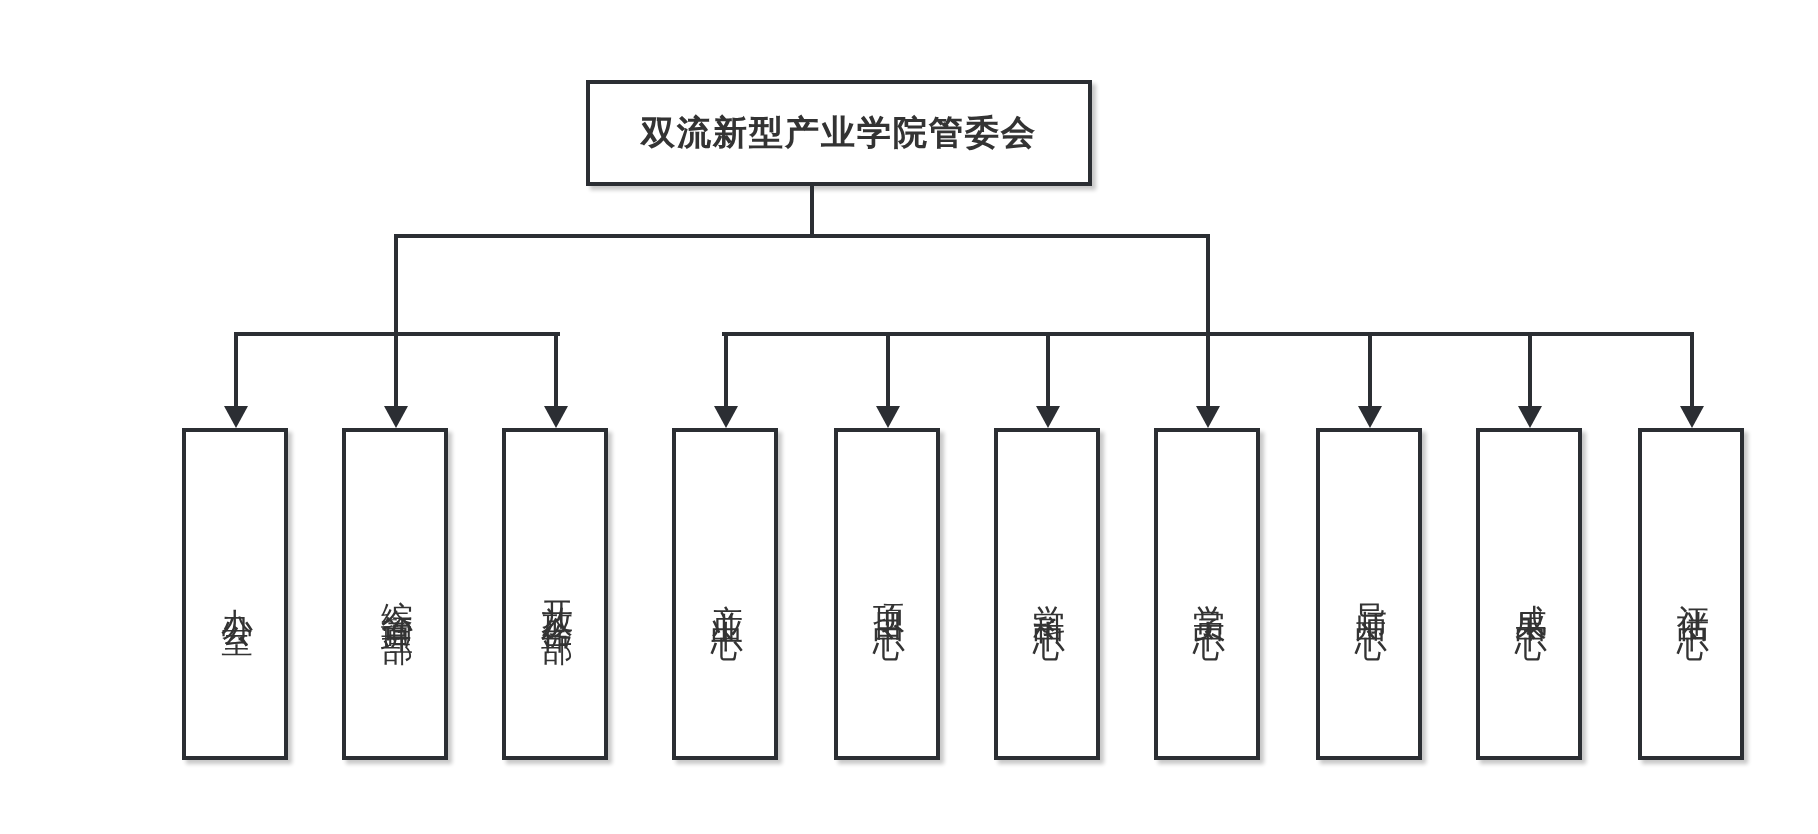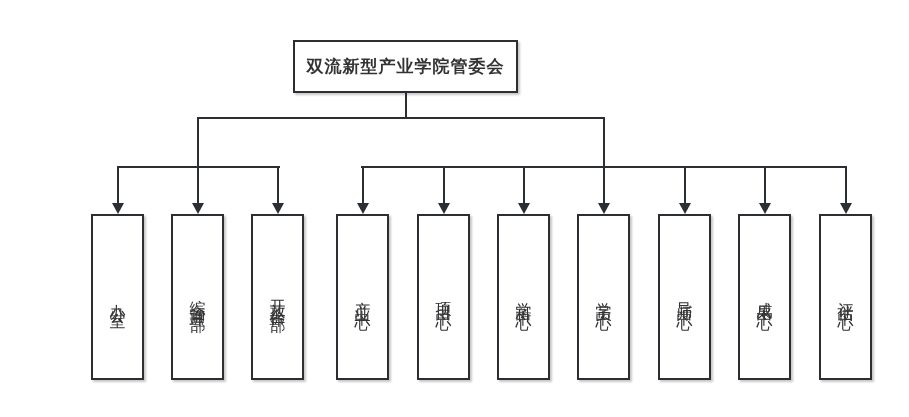--- a/index.html
+++ b/index.html
@@ -25,21 +25,21 @@
     background: #ffffff;
     border: 2px solid var(--border);
     box-shadow: 2px 2px 2px rgba(0,0,0,0.22);
     display: flex;
     align-items: center;
     justify-content: center;
     color: var(--text);
   }
   .root-node {
     left: 293px; top: 40px;
-    width: 225px; height: 53px;
+    width: 253px; height: 53px;
     font-size: 17px;
     font-weight: bold;
     letter-spacing: 1px;
     white-space: nowrap;
   }
   .dept-node {
     top: 214px;
     width: 53px; height: 166px;
   }
   .vtext {

